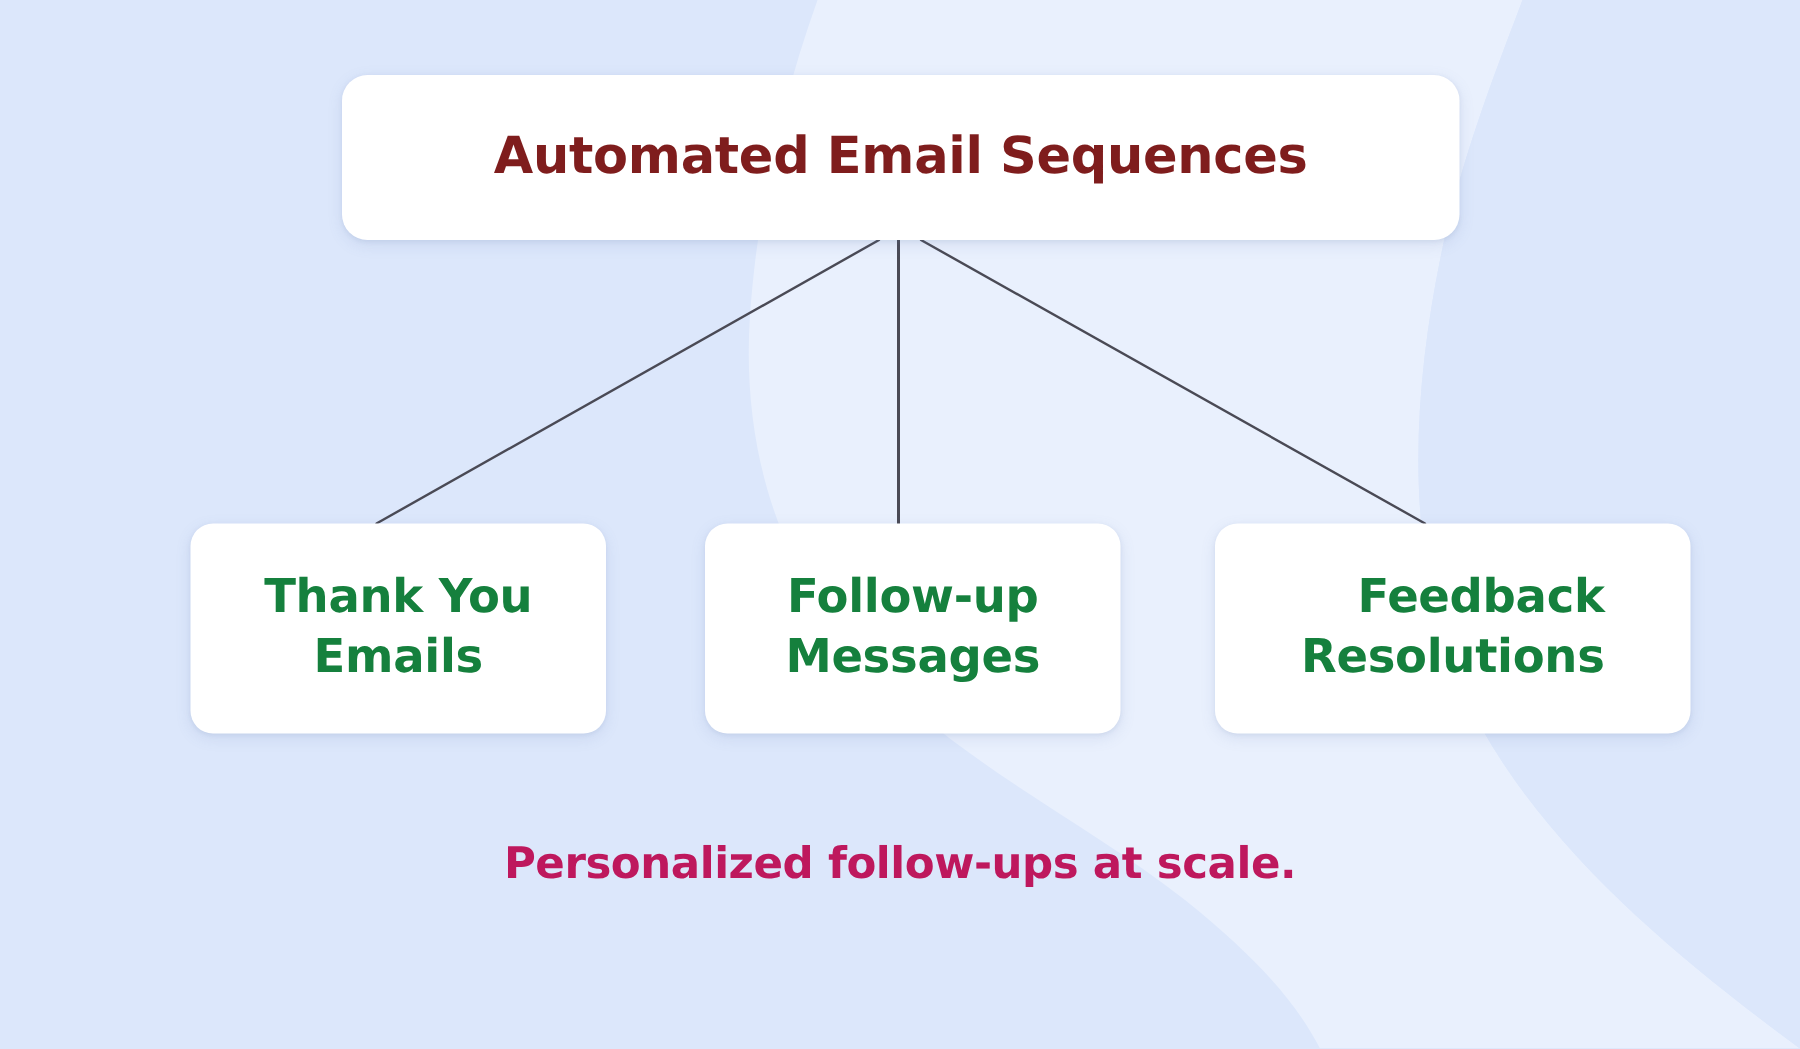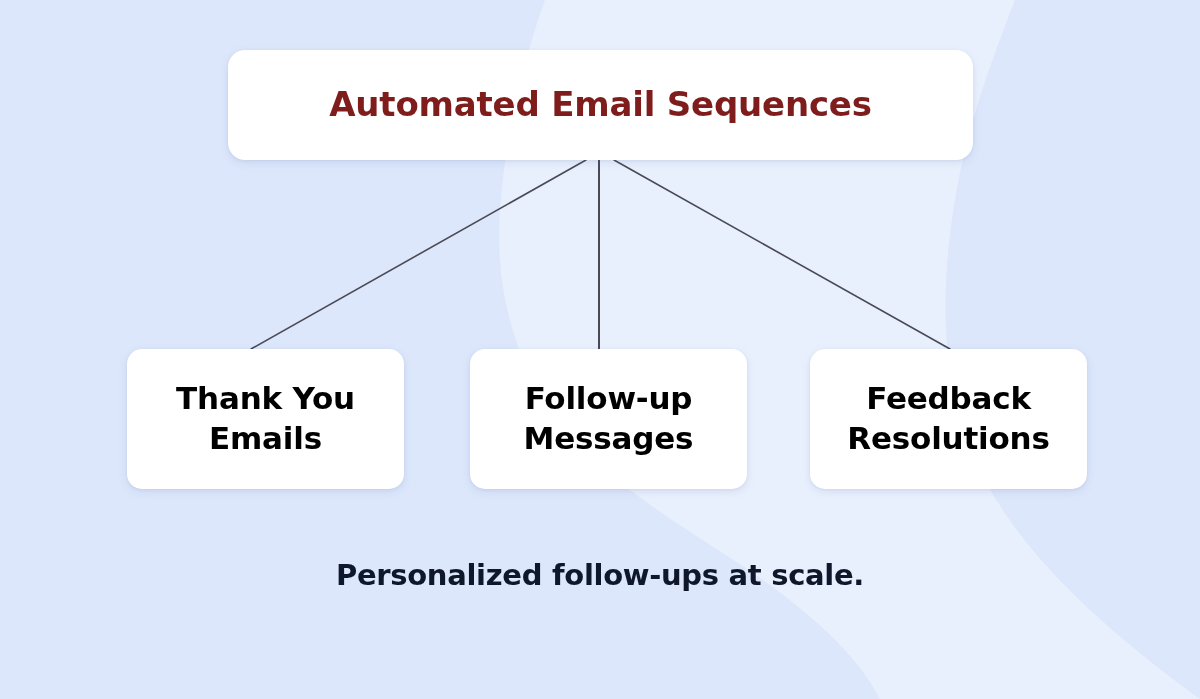--- a/index.html
+++ b/index.html
@@ -75,42 +75,42 @@
 
   .card-child {
     top: 349px;
     width: 277px;
     height: 140px;
     border-radius: 15px;
   }
 
   .card-child-1 { left: 127px; }
   .card-child-2 { left: 470px; }
-  .card-child-3 { left: 810px; width: 277px; }
+  .card-child-3 { left: 810px; width: 317px; text-align: right; }
 
   .card-child .card-label {
     font-size: 31px;
     font-weight: 600;
-    color: #000000;
+    color: #15803d;
     line-height: 1.28;
     letter-spacing: -0.2px;
     padding: 0 12px;
     white-space: pre-line;
   }
 
   
   .caption {
     position: absolute;
     left: 0;
     top: 558px;
     width: 1200px;
     text-align: center;
     font-size: 29px;
     font-weight: 700;
-    color: #0f172a;
+    color: #be185d;
     letter-spacing: -0.3px;
   }
 </style>
 </head>
 <body>
 
 <div id="canvas">
 
   <svg class="bg-blob" viewBox="0 0 1200 699" preserveAspectRatio="none" aria-hidden="true">
     <path d="M545 0

